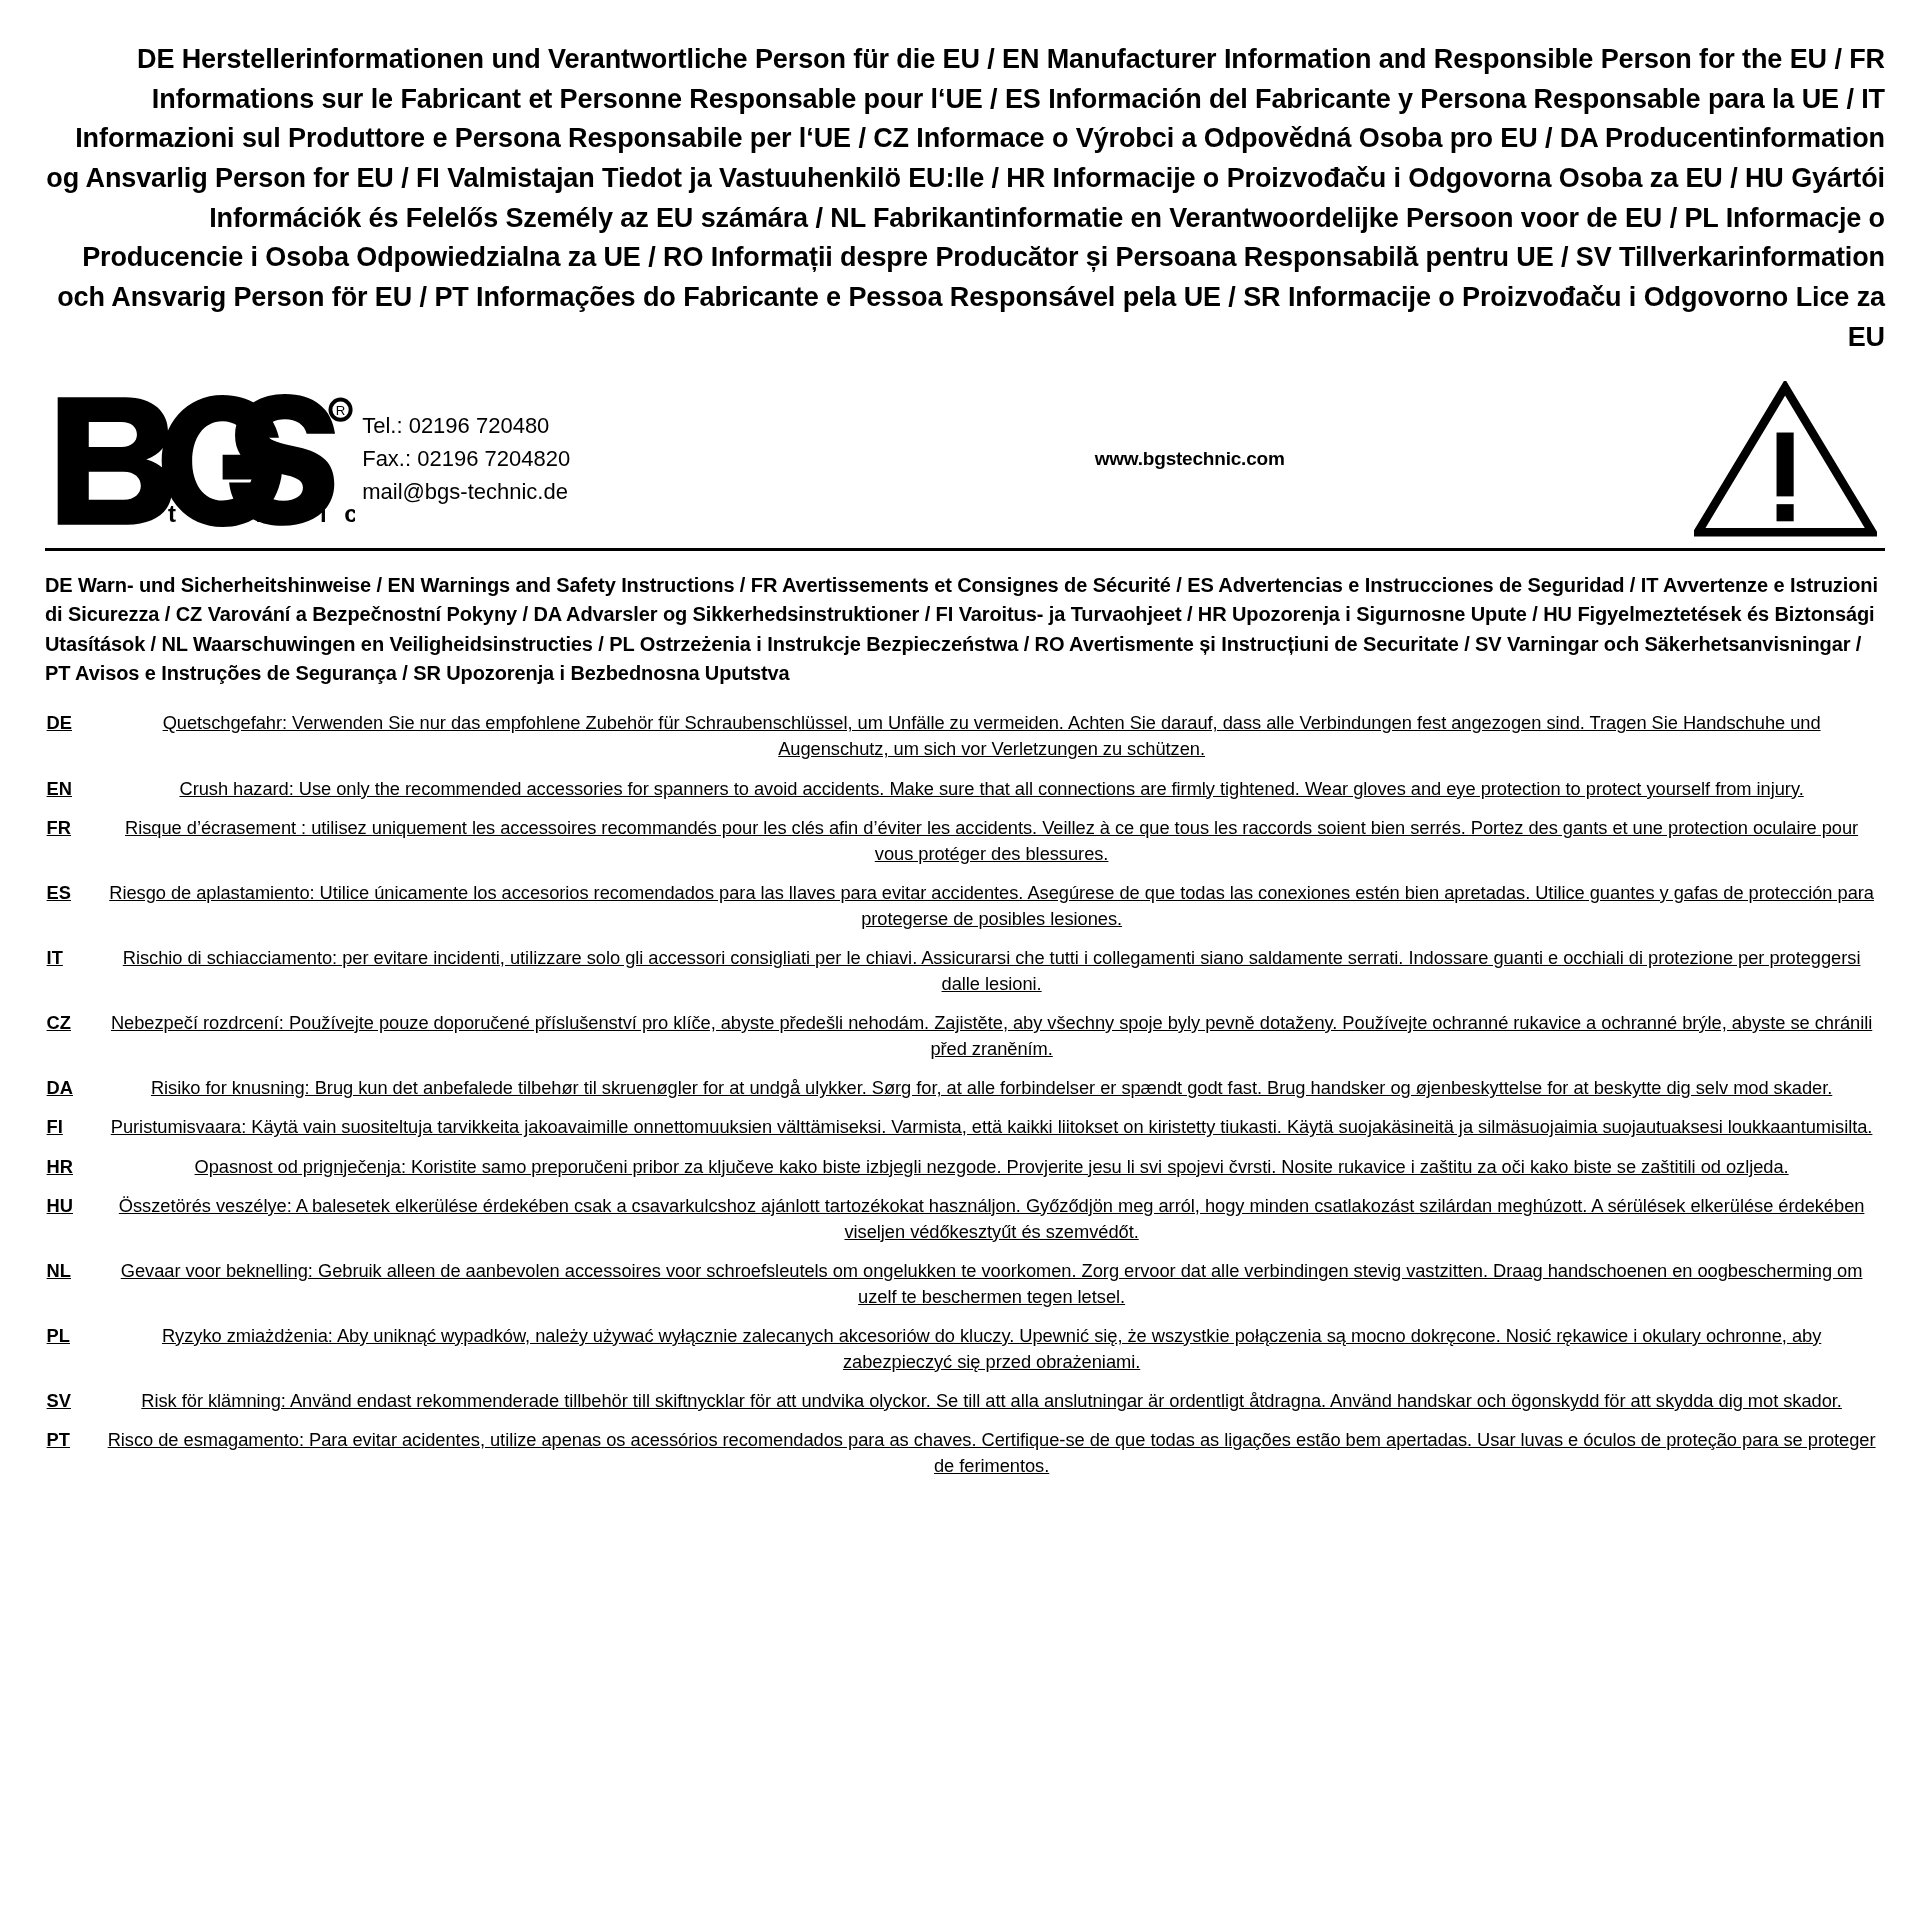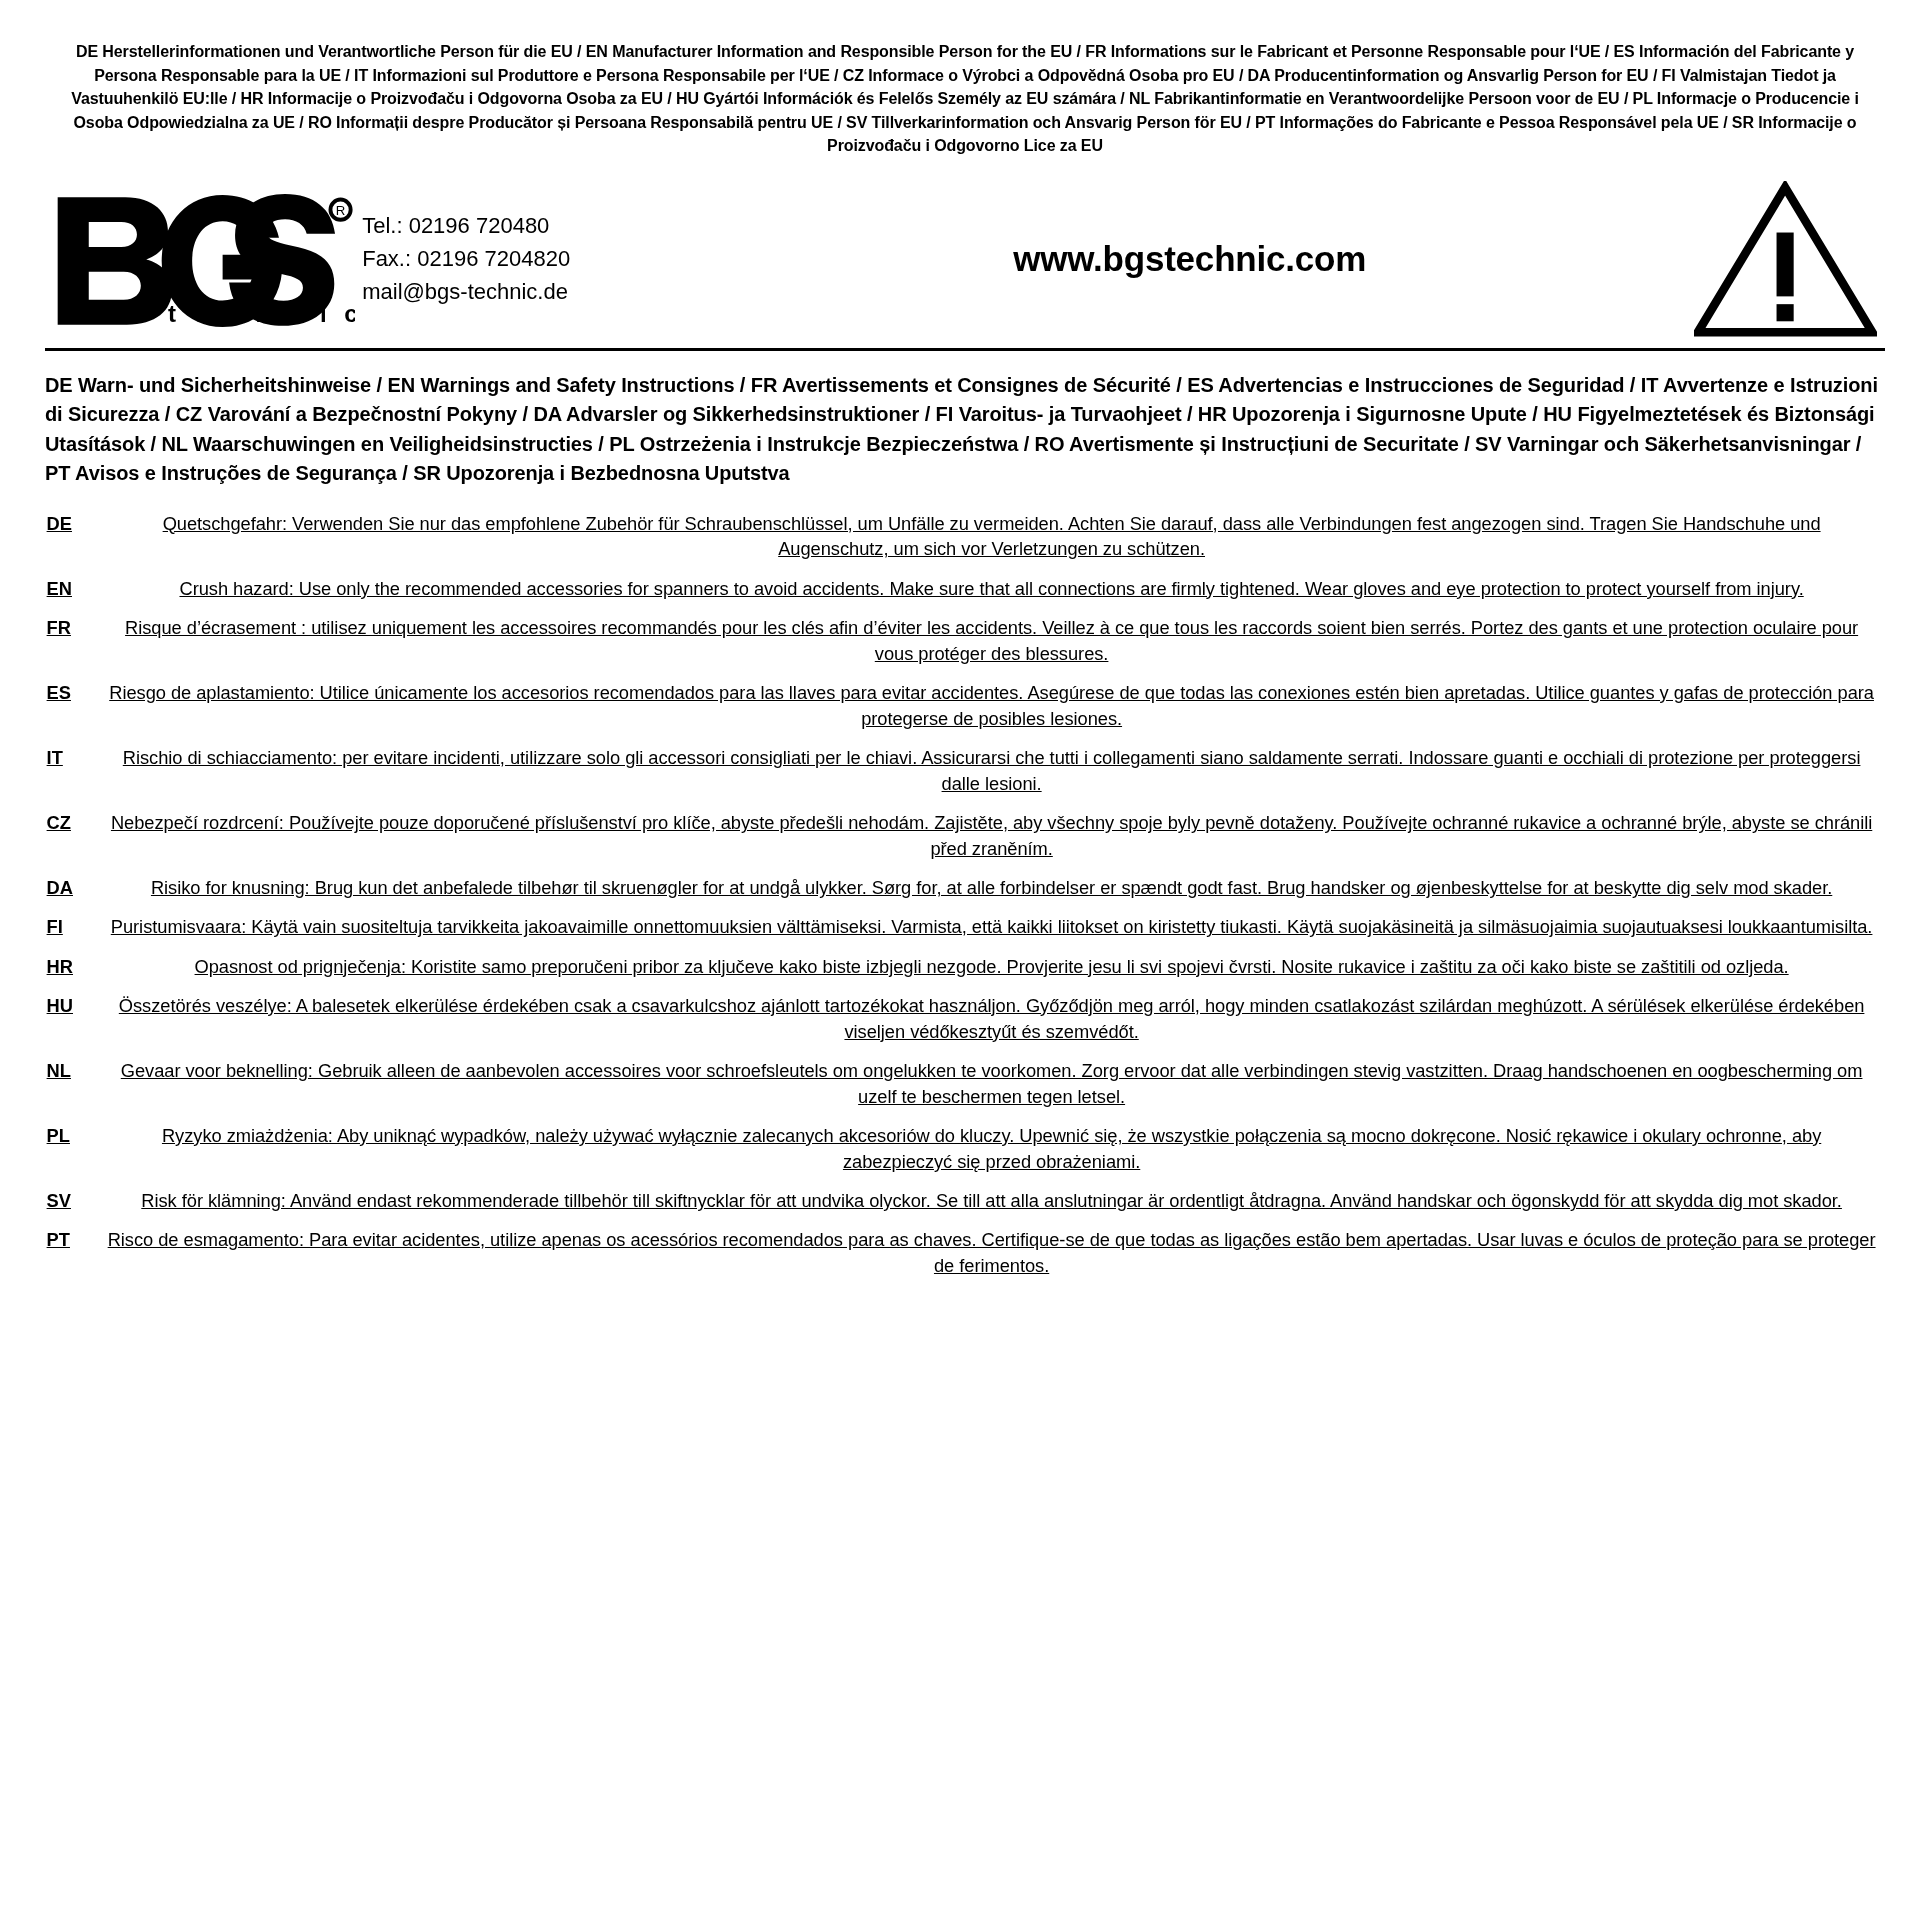--- a/index.html
+++ b/index.html
@@ -17,25 +17,25 @@
   .page {
     box-sizing: border-box;
     width: 1930px;
     height: 1930px;
     padding: 40px 45px 0 45px;
     position: relative;
   }
 
   
   .top-heading {
-    font-size: 16px;
+    font-size: 27px;
     font-weight: bold;
     line-height: 1.47;
     letter-spacing: -0.1px;
-    text-align: center;
+    text-align: right;
     margin: 0 0 18.7px 0;
   }
 
   
   .company-band {
     display: flex;
     align-items: center;
     padding: 4.7px 0 11px 0;
     border-bottom: 3.9px solid #000;
     margin-bottom: 0;
@@ -53,21 +53,21 @@
     padding-left: 11px;
   }
   .contact-block {
     font-size: 22px;
     line-height: 1.5;
     flex: 0 0 335px;
   }
   .web-block {
     flex: 1 1 auto;
     text-align: center;
-    font-size: 35px;
+    font-size: 19px;
     font-weight: bold;
     letter-spacing: -0.2px;
   }
   .warn-tri {
     flex: 0 0 195px;
     display: flex;
     justify-content: flex-end;
     align-items: center;
     padding-right: 7.8px;
   }

